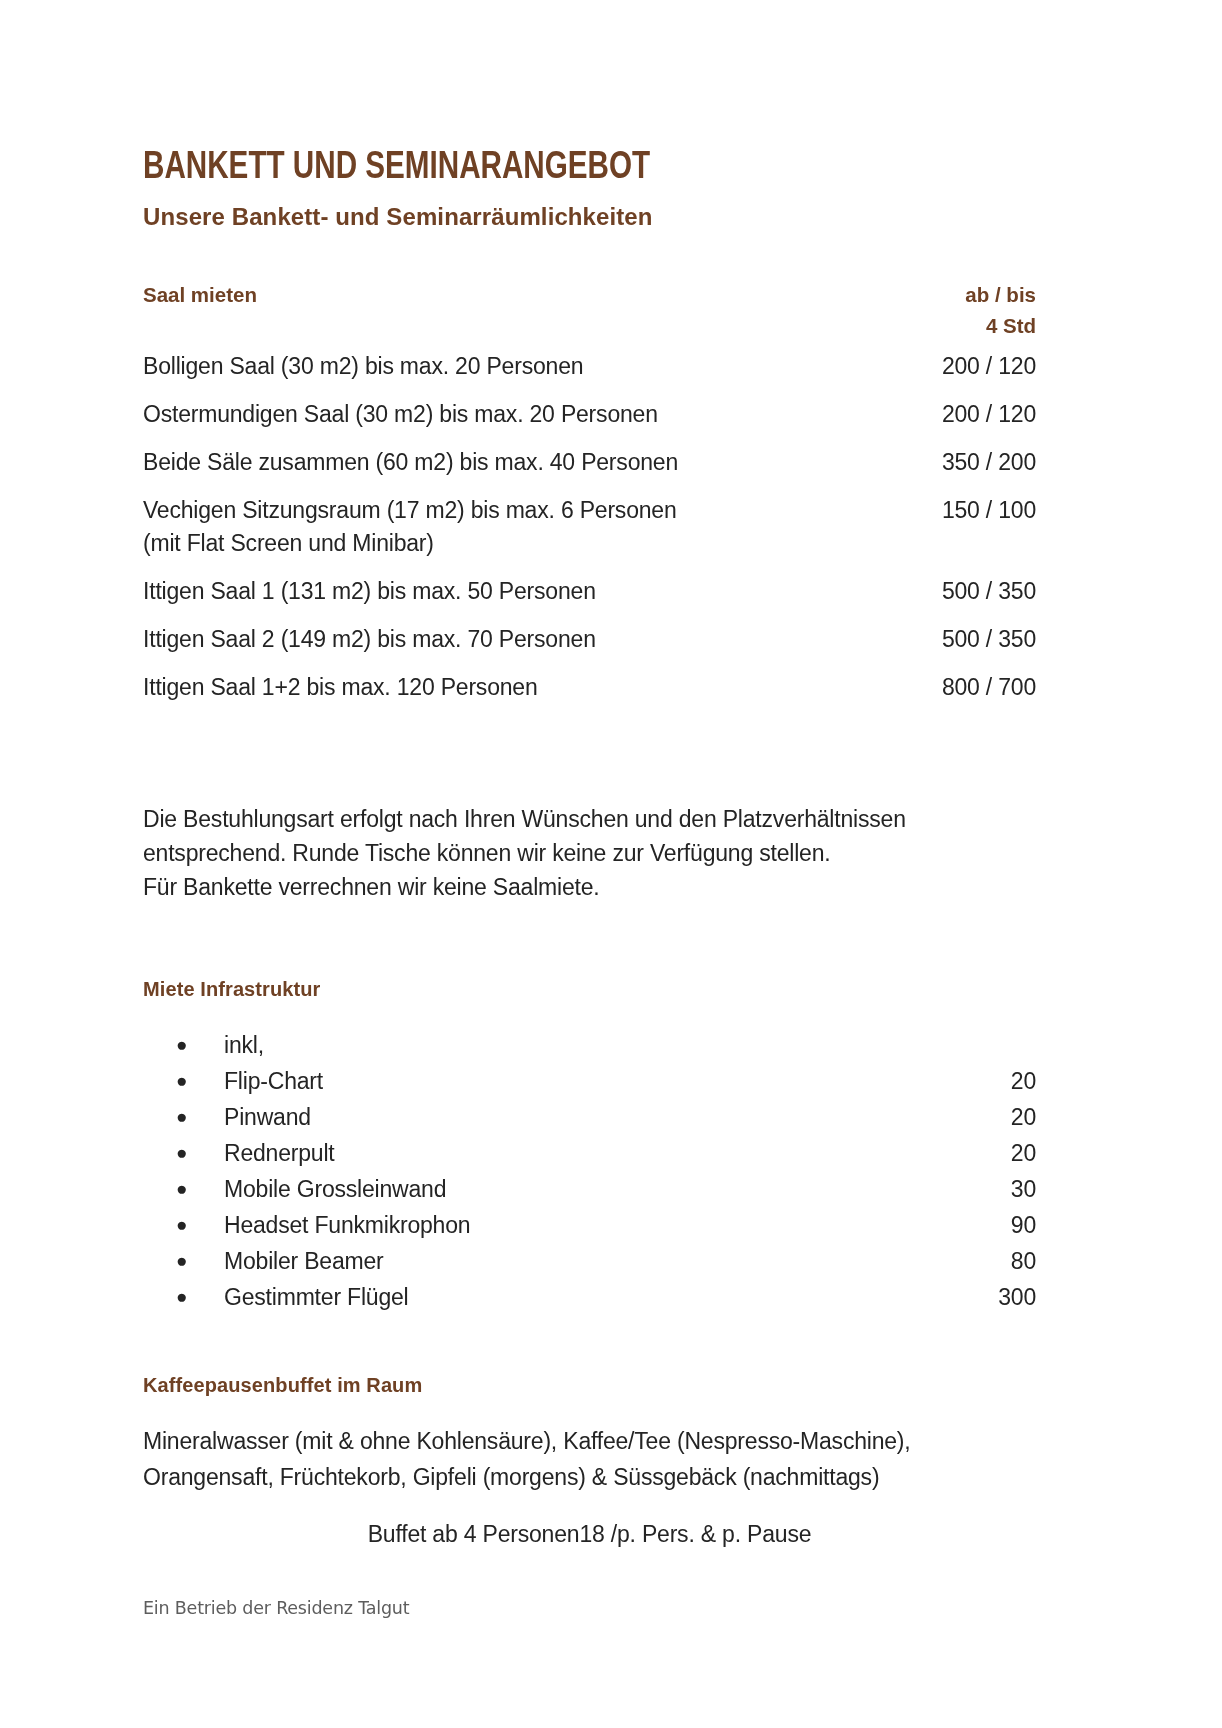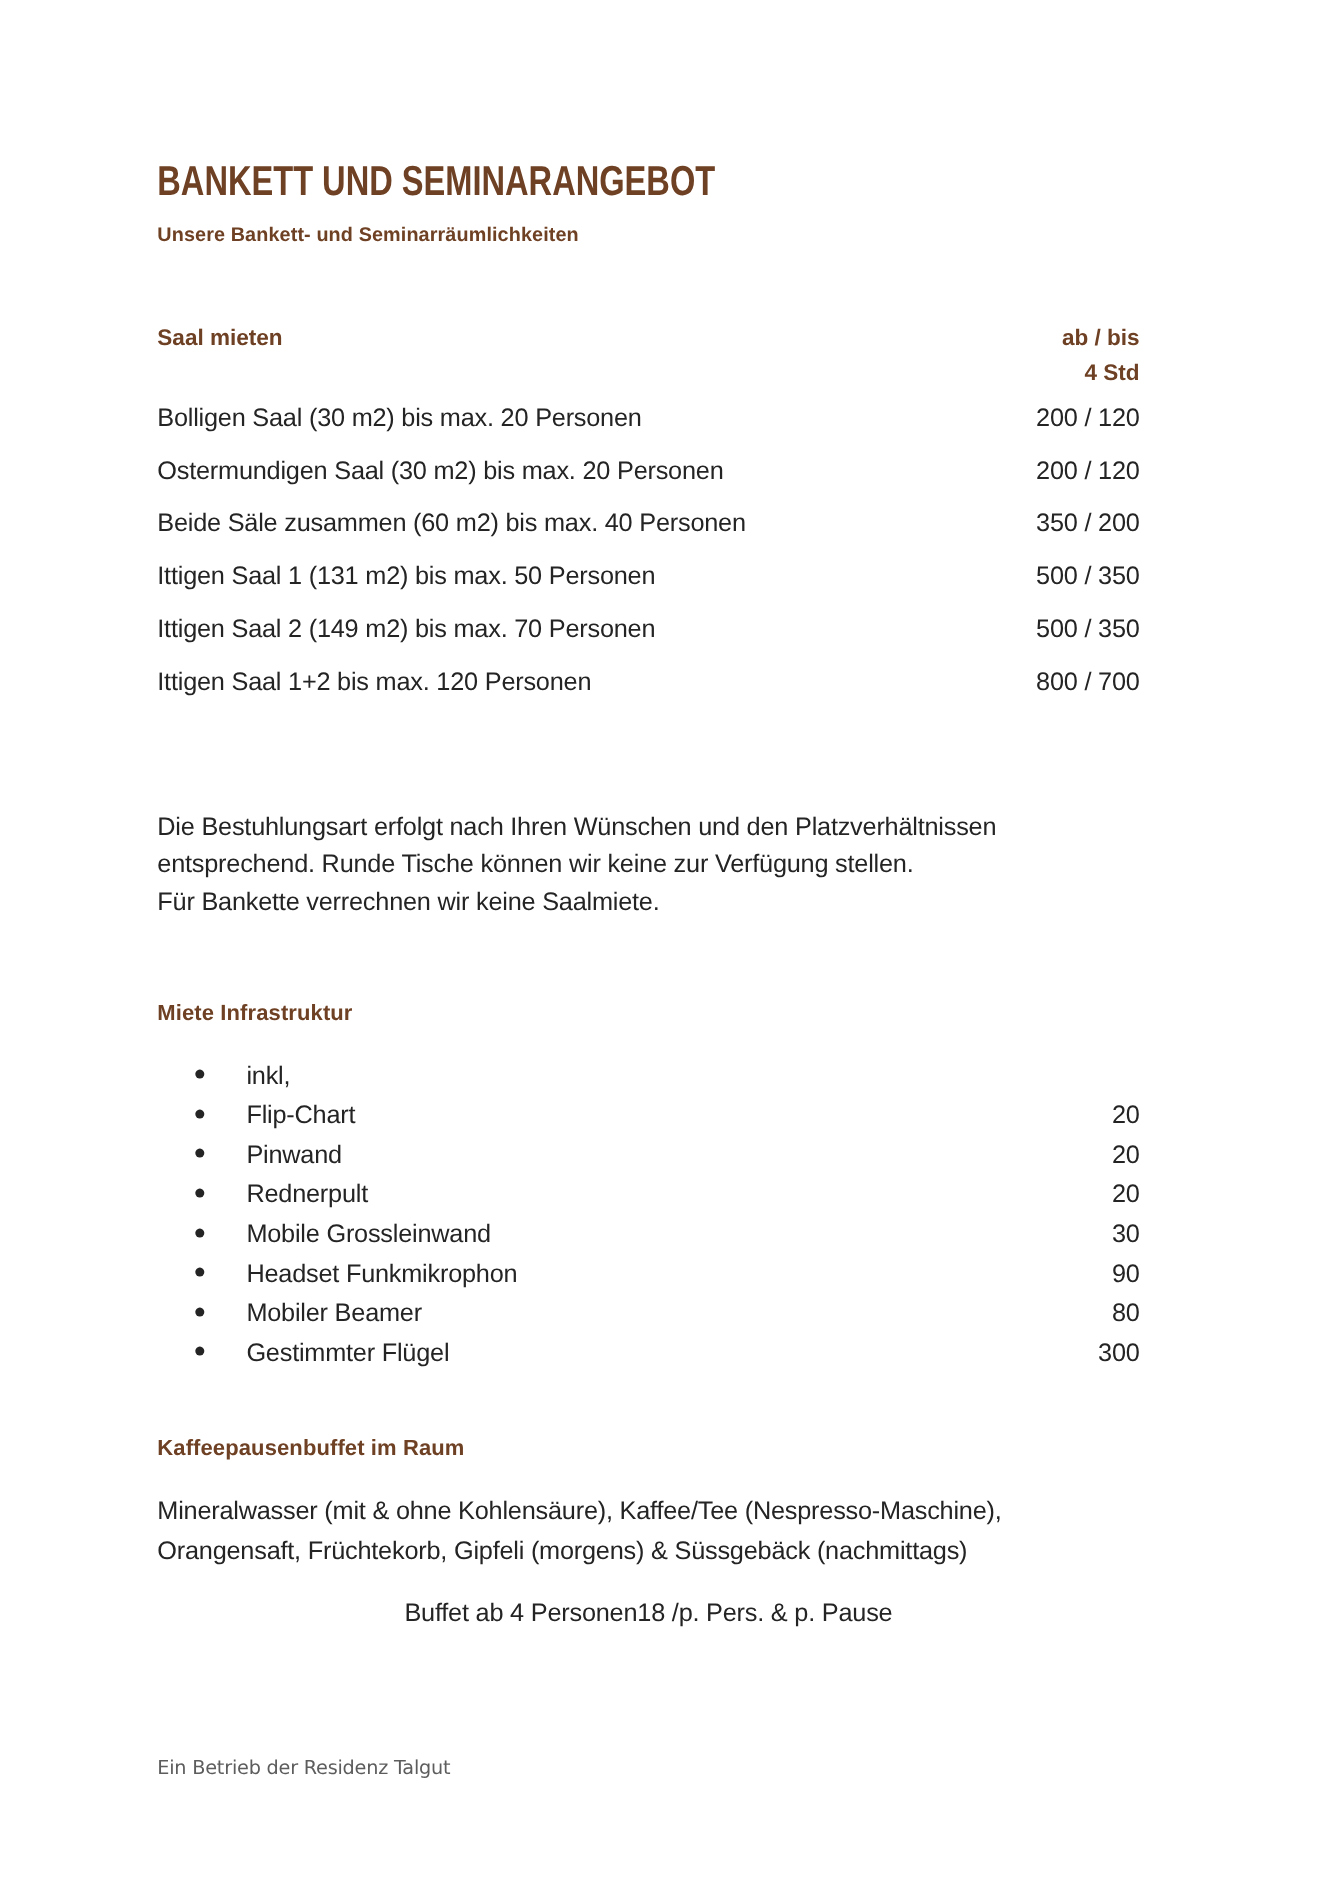--- a/index.html
+++ b/index.html
@@ -23,27 +23,27 @@
     font-weight:bold;
     color:var(--accent,#6f4124);
     letter-spacing:0;
     transform:scaleX(.78);
     transform-origin:left center;
     white-space:nowrap;
     line-height:1.1;
   }
   h2{
     margin:16px 0 0 0;
-    font-size:18px;
+    font-size:24px;
     font-weight:bold;
     color:var(--accent,#6f4124);
     letter-spacing:.1px;
   }
   .table-header{
-    margin-top:72px;
+    margin-top:52px;
     display:flex;
     justify-content:space-between;
     font-size:20.5px;
     font-weight:bold;
     color:var(--accent,#6f4124);
   }
   .table-header2{
     margin-top:7px;
     text-align:right;
     font-size:20.5px;
@@ -138,20 +138,27 @@
           <div class="cell-price">200 / 120</div>
         </div>
         <div class="t-row">
           <div class="cell-label">
             <div>Beide Säle zusammen (60 m2) bis max. 40 Personen</div>
           </div>
           <div class="cell-price">350 / 200</div>
         </div>
         <div class="t-row">
           <div class="cell-label">
+            <div>Vechigen Sitzungsraum (17 m2) bis max. 6 Personen</div>
+            <div>(mit Flat Screen und Minibar)</div>
+          </div>
+          <div class="cell-price">150 / 100</div>
+        </div>
+        <div class="t-row">
+          <div class="cell-label">
             <div>Ittigen Saal 1 (131 m2) bis max. 50 Personen</div>
           </div>
           <div class="cell-price">500 / 350</div>
         </div>
         <div class="t-row">
           <div class="cell-label">
             <div>Ittigen Saal 2 (149 m2) bis max. 70 Personen</div>
           </div>
           <div class="cell-price">500 / 350</div>
         </div>

